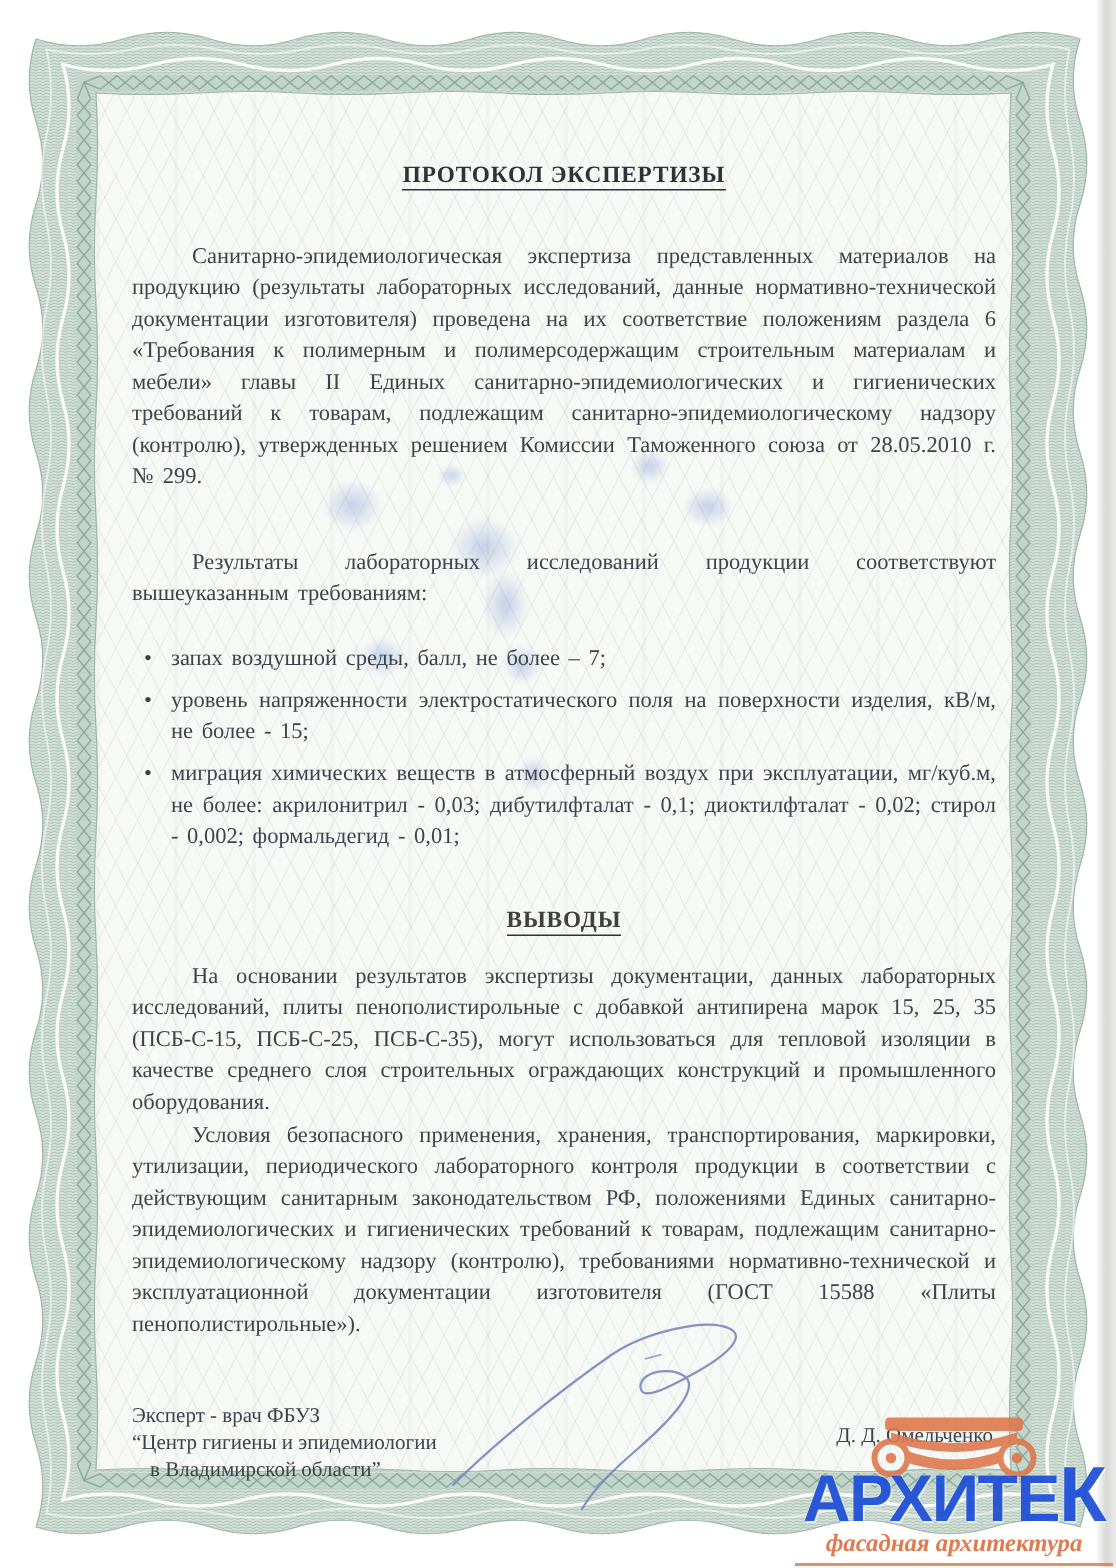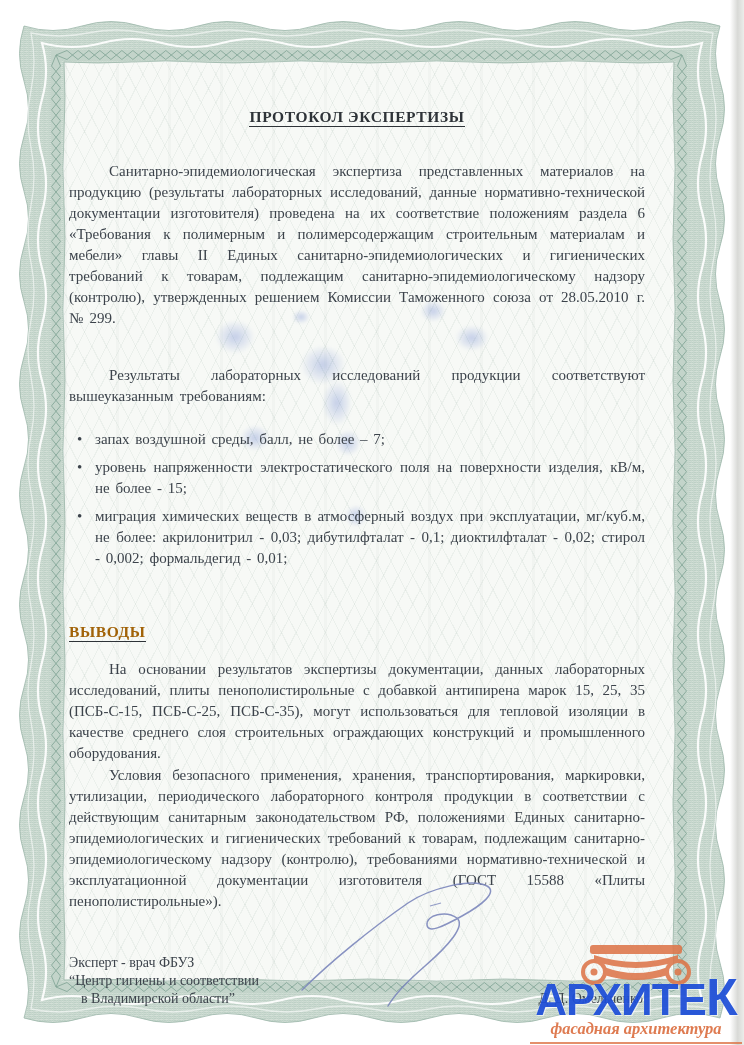--- a/index.html
+++ b/index.html
@@ -16,38 +16,38 @@
       repeating-linear-gradient(90deg, rgba(190,200,194,0.10) 0 3px, transparent 3px 52px);
   }
 
   svg.layer{position:absolute;left:0;top:0;width:744px;height:1045px;pointer-events:none;}
 
   
   .scan-edge{position:absolute;right:0;top:0;bottom:0;width:14px;
     background:linear-gradient(90deg, rgba(255,255,255,0) 0%, #d8d9d6 55%, #ecedea 100%);}
 
   
-  .doc{position:absolute;left:69px;top:66px;width:576px;color:#3c434b;
+  .doc{position:absolute;left:88px;top:66px;width:576px;color:#3c434b;
        font-size:15px;line-height:21px;}
   .doc h1{margin:40px 0 0 0;text-align:center;font-size:15.5px;line-height:22px;
           font-weight:bold;color:#2e3338;letter-spacing:0.6px;}
-  .doc h2{margin:52px 0 0 0;font-size:15.5px;line-height:22px;
-          font-weight:bold;color:#a16207;letter-spacing:0.6px;}
+  .doc h2{margin:34px 0 0 0;text-align:center;font-size:15.5px;line-height:22px;
+          font-weight:bold;color:#404040;letter-spacing:0.6px;}
   .u{border-bottom:1.6px solid #2e3338;padding-bottom:1px;}
   .para{margin:0;text-align:justify;word-spacing:2.5px;}
   .indent{text-indent:40px;}
   .p-intro{margin-top:33px;}
   .p-results{margin-top:36px;}
   .p-c1{margin-top:16px;}
   .p-c2{margin-top:1px;}
   ul.req{margin:22px 0 0 0;padding:0 0 0 26px;list-style:none;}
   ul.req li{position:relative;margin:0 0 7px 0;text-align:justify;word-spacing:2px;}
   ul.req li::before{content:"\2022";position:absolute;left:-18px;top:0;color:#3c434b;}
 
-  .sig-row{display:flex;align-items:flex-end;margin-top:42px;font-size:14px;line-height:18px;gap:33px;}
+  .sig-row{display:flex;align-items:flex-start;margin-top:42px;font-size:14px;line-height:18px;gap:33px;}
   .sig-left div{white-space:nowrap;}
   .sig-left .org2{padding-left:12px;}
   .sig-name{margin-left:auto;margin-top:13px;padding-right:2px;white-space:nowrap;}
 
   
   .smudge{position:absolute;border-radius:50%;
     background:radial-gradient(closest-side, rgba(80,110,200,0.30), rgba(80,110,200,0));
     filter:blur(1.5px);}
 
   
@@ -112,21 +112,21 @@
 
     <h2><span class="u">ВЫВОДЫ</span></h2>
 
     <p class="para indent p-c1">На основании результатов экспертизы документации, данных лабораторных исследований, плиты пенополистирольные с добавкой антипирена марок 15, 25, 35 (ПСБ-С-15, ПСБ-С-25, ПСБ-С-35), могут использоваться для тепловой изоляции в качестве среднего слоя строительных ограждающих конструкций и промышленного оборудования.</p>
 
     <p class="para indent p-c2">Условия безопасного применения, хранения, транспортирования, маркировки, утилизации, периодического лабораторного контроля продукции в соответствии с действующим санитарным законодательством РФ, положениями Единых санитарно-эпидемиологических и гигиенических требований к товарам, подлежащим санитарно-эпидемиологическому надзору (контролю), требованиями нормативно-технической и эксплуатационной документации изготовителя (ГОСТ 15588 «Плиты пенополистирольные»).</p>
 
     <div class="sig-row">
       <div class="sig-left">
         <div>Эксперт - врач  ФБУЗ</div>
-        <div>“Центр гигиены и соответствии</div>
+        <div>“Центр гигиены и эпидемиологии</div>
         <div class="org2">в Владимирской области”</div>
       </div>
       <div class="sig-name">Д. Д. Омельченко</div>
     </div>
   </main>
 
   <svg class="layer" viewBox="0 0 744 1045" xmlns="http://www.w3.org/2000/svg">
     <path d="M 302 990 C 330 962, 372 928, 408 903 C 430 888, 472 878, 487 886
              C 498 892, 482 905, 462 916 C 444 926, 428 934, 427 925
              C 426 915, 446 910, 457 918 C 466 926, 448 946, 425 966

